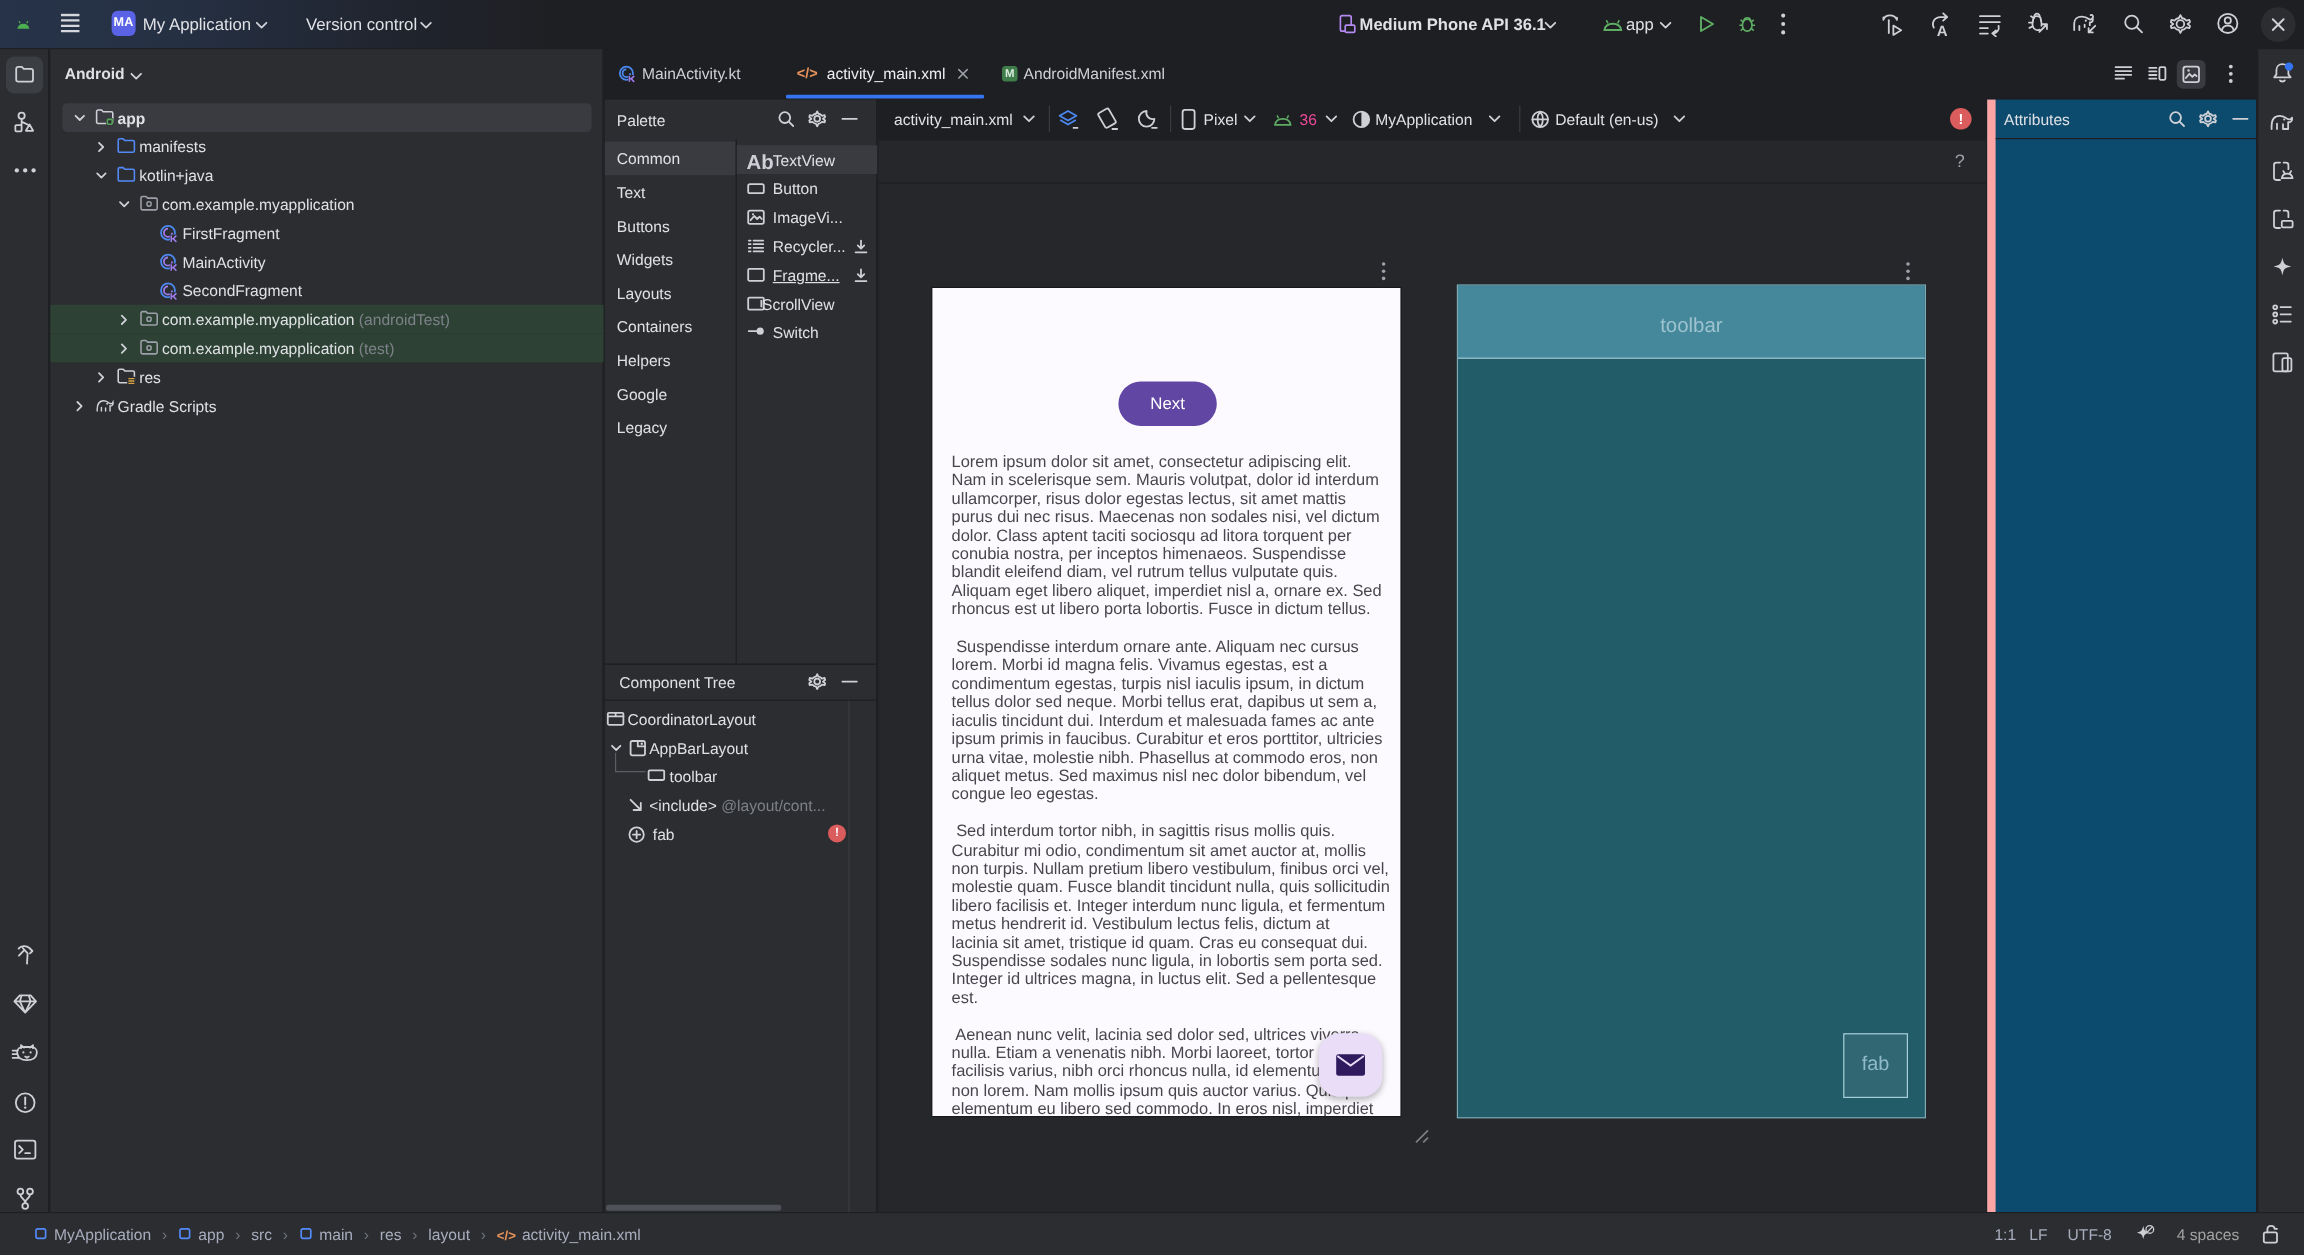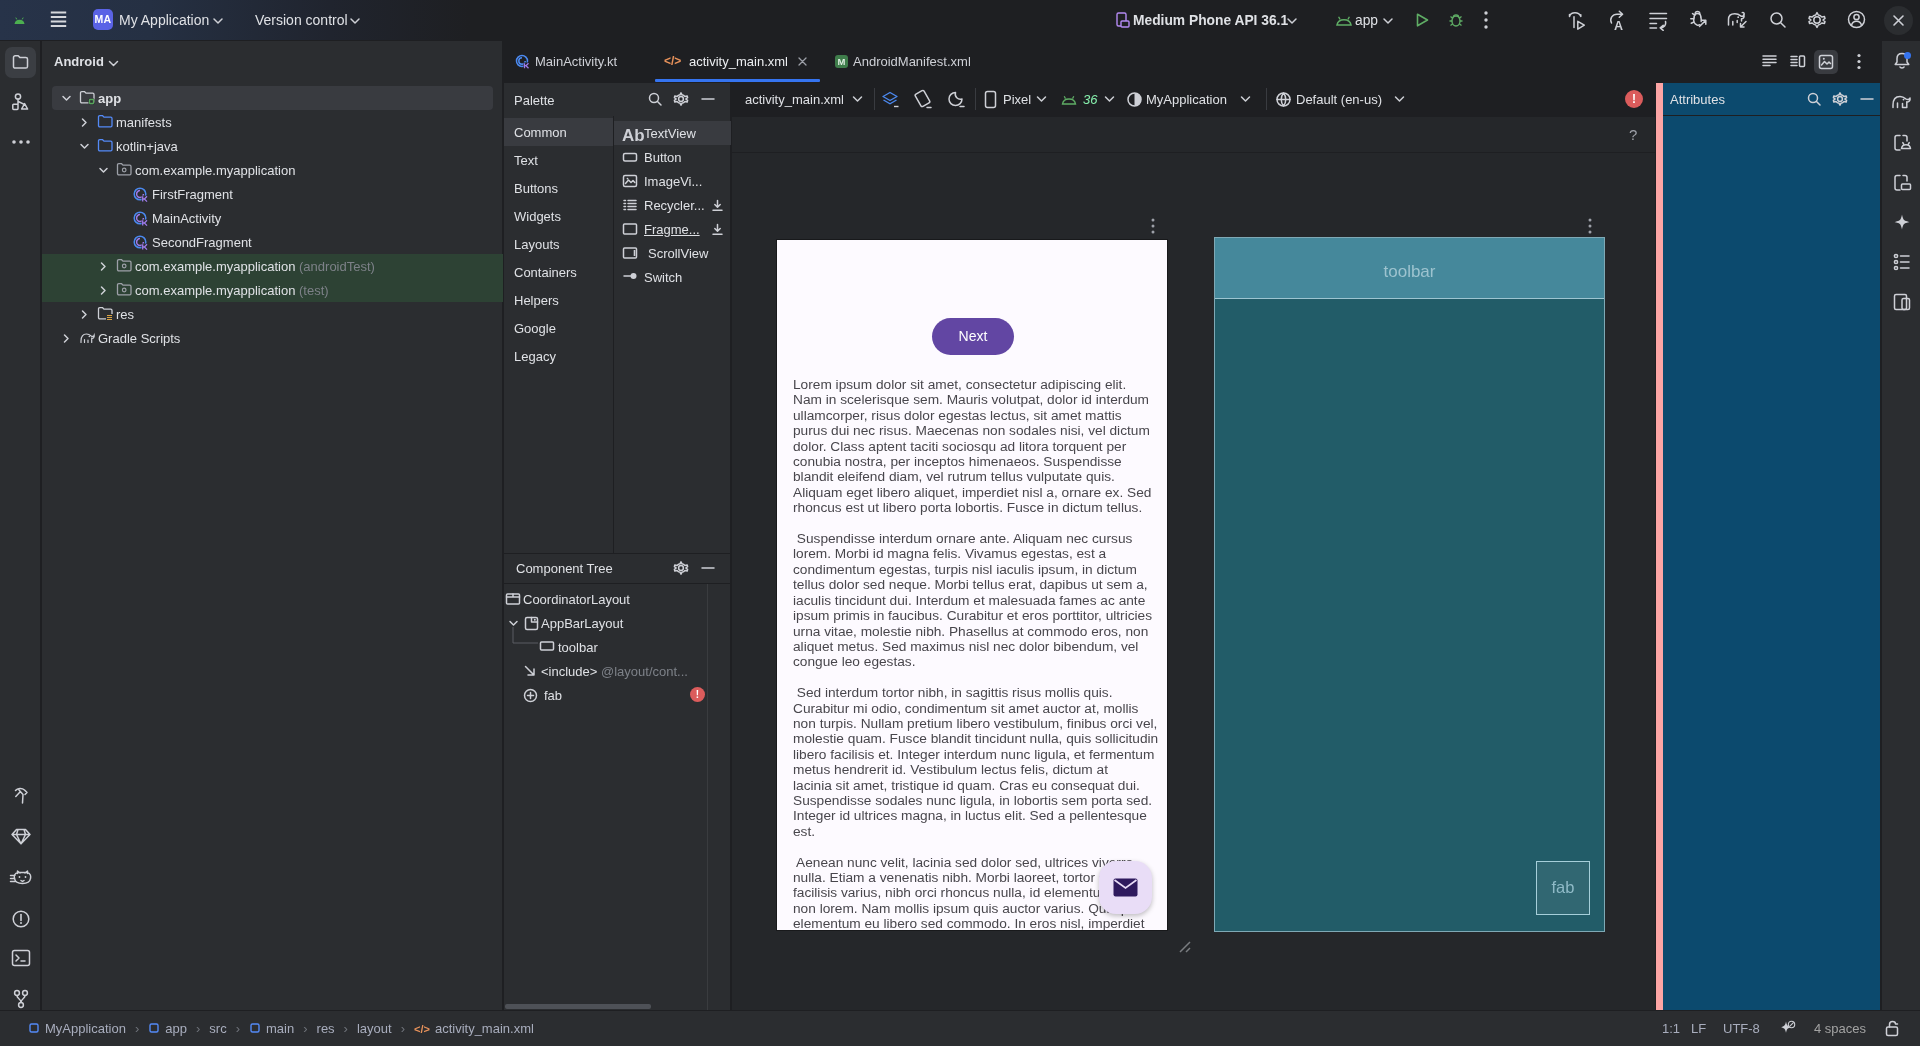--- a/index.html
+++ b/index.html
@@ -371,21 +371,21 @@
           <svg width="13" height="13" viewBox="0 0 13 13">
             <path d="M6.5 1.5 L6.5 8 M3.8 5.5 L6.5 8.2 L9.2 5.5 M2 11.3 H11" class="ic" stroke-width="1.3"></path>
           </svg>
         </div>
         <div class="abs" style="left:8px;top:125px;">
           <svg width="16" height="14" viewBox="0 0 16 14">
             <rect x="1.5" y="2" width="13" height="10" rx="1" class="ic" stroke-width="1.2"></rect>
             <path d="M12.5 4 L12.5 10" stroke="#ced0d6" stroke-width="1.6"></path>
           </svg>
         </div>
-        <div class="abs row-txt" style="left:34px;top:125px;color:#dfe1e5;">ScrollView</div>
+        <div class="abs row-txt" style="left:21px;top:125px;color:#dfe1e5;">ScrollView</div>
         <div class="abs" style="left:8px;top:149px;">
           <svg width="17" height="12" viewBox="0 0 17 12">
             <path d="M2 6 H9" class="ic" stroke-width="1.6"></path>
             <circle cx="11.5" cy="6" r="3" fill="#ced0d6"></circle>
           </svg>
         </div>
         <div class="abs row-txt" style="left:30px;top:149px;color:#dfe1e5;">Switch</div>
       </div>
   </div>
 
@@ -508,21 +508,21 @@
       <rect x="1.5" y="1.5" width="10" height="16" rx="2" class="ic" stroke-width="1.4"></rect>
     </svg>
     <div class="abs" style="left:271px;top:9px;color:#dfe1e5;">Pixel</div>
     <svg class="abs" style="left:304px;top:12px" width="11" height="9" viewBox="0 0 11 9">
         <path d="M1.5 2l4 4 4-4" class="ic" stroke-width="1.3"></path>
       </svg>
     <svg class="abs" style="left:328px;top:10px" width="18" height="13" viewBox="0 0 18 13">
       <path d="M2.5 11 C3 7.8 5.3 6 9 6 C12.7 6 15 7.8 15.5 11 Z" stroke="#5FAD65" fill="none" stroke-width="1.4"></path>
       <path d="M5.5 5.6 L4.2 3.2 M12.5 5.6 L13.8 3.2" stroke="#5FAD65" stroke-width="1.2"></path>
     </svg>
-    <div class="abs" style="left:351px;top:9px;color:#86efac;font-style:italic;">36</div>
+    <div class="abs" style="left:351px;top:9px;color:#ec4899;">36</div>
     <svg class="abs" style="left:372px;top:12px" width="11" height="9" viewBox="0 0 11 9">
         <path d="M1.5 2l4 4 4-4" class="ic" stroke-width="1.3"></path>
       </svg>
     <svg class="abs" style="left:394px;top:8px" width="17" height="17" viewBox="0 0 17 17">
       <circle cx="8.5" cy="8.5" r="6.5" class="ic" stroke-width="1.4"></circle>
       <path d="M8.5 2 L8.5 15 A6.5 6.5 0 0 0 8.5 2" fill="#ced0d6" stroke="none"></path>
     </svg>
     <div class="abs" style="left:414px;top:9px;color:#dfe1e5;">MyApplication</div>
     <svg class="abs" style="left:508px;top:12px" width="11" height="9" viewBox="0 0 11 9">
         <path d="M1.5 2l4 4 4-4" class="ic" stroke-width="1.3"></path>

